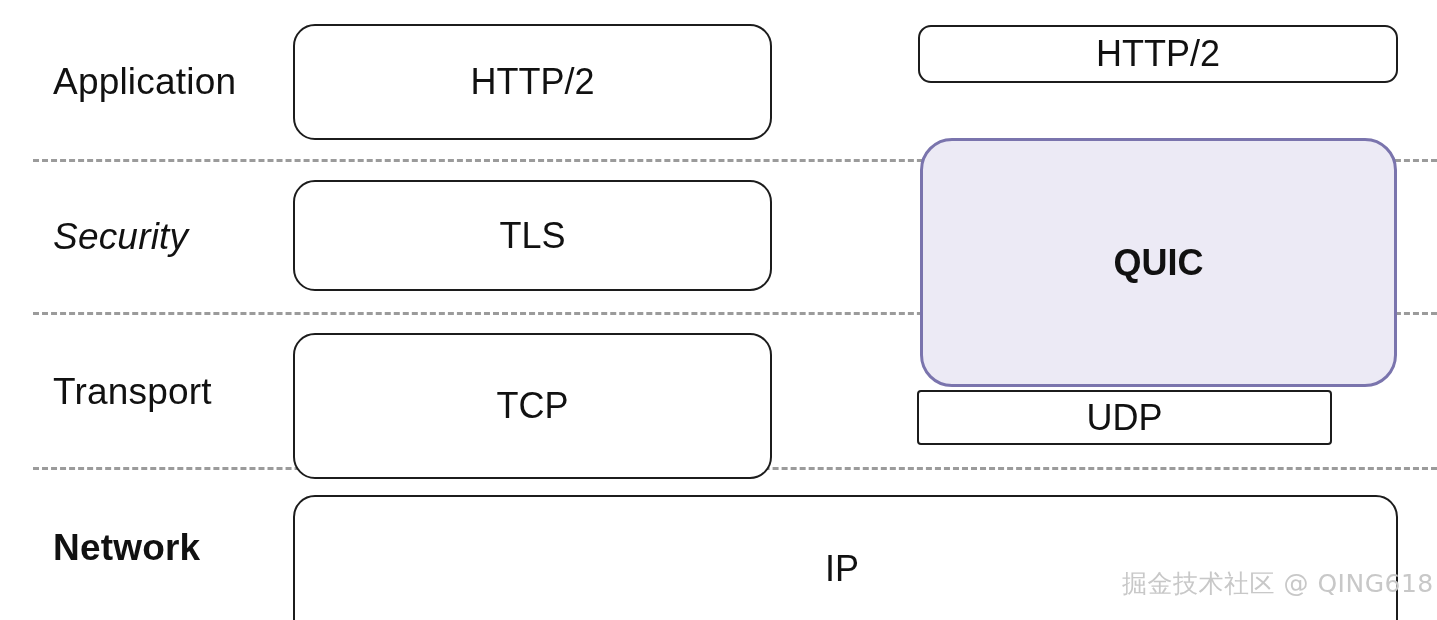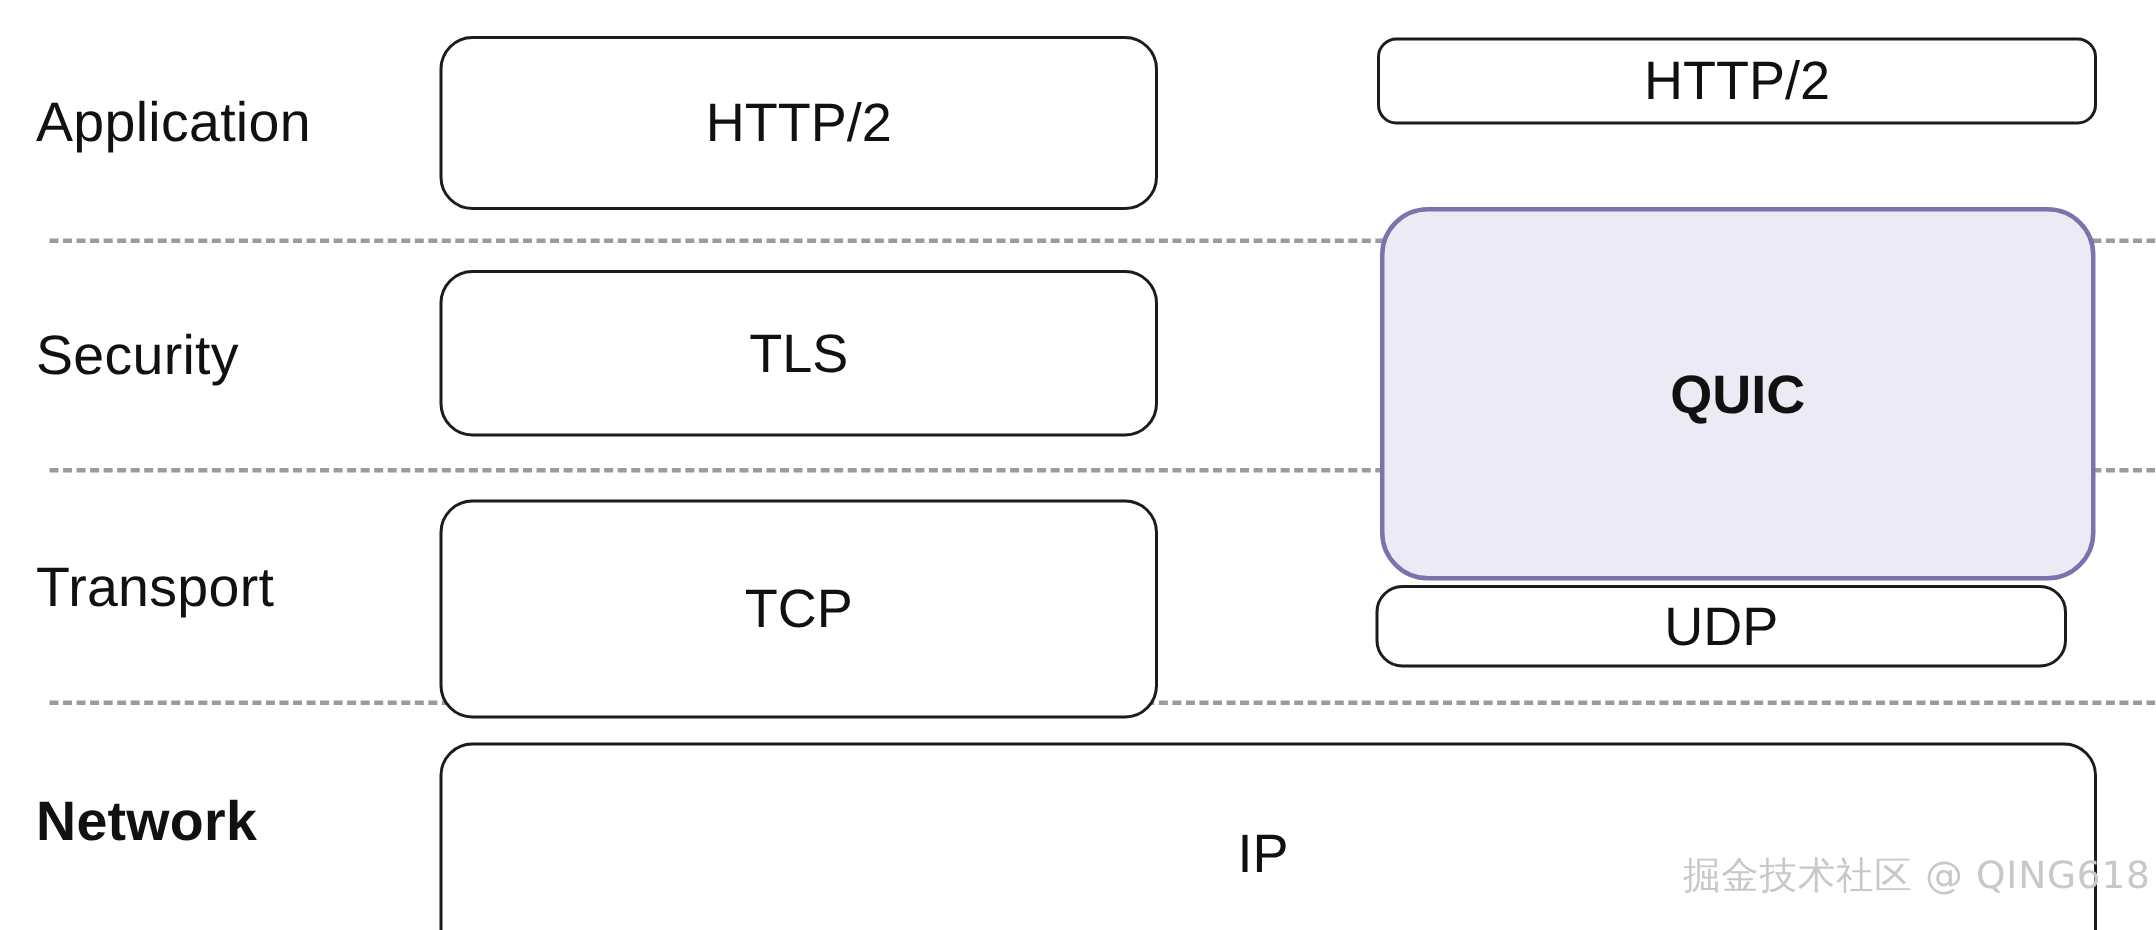--- a/index.html
+++ b/index.html
@@ -26,30 +26,30 @@
     left: 33px;
     right: 0;
   }
   .divider.d1 { top: 159px; }
   .divider.d2 { top: 312px; }
   .divider.d3 { top: 467px; }
 
   
   .layer-label {
     position: absolute;
-    left: 24px;
+    left: 53px;
     font-size: 37px;
     font-weight: 400;
     color: #111111;
     letter-spacing: 0.2px;
     white-space: nowrap;
     line-height: 1;
   }
   .layer-label.l-app  { top: 63px; }
-  .layer-label.l-sec  { top: 218px; }
+  .layer-label.l-sec  { top: 218px; font-style: italic; }
   .layer-label.l-tra  { top: 373px; }
   .layer-label.l-net  { top: 529px; font-weight: bold; }
 
   
   .box {
     position: absolute;
     box-sizing: border-box;
     display: flex;
     align-items: center;
     justify-content: center;
@@ -79,22 +79,22 @@
   }
 
   
   .box.http2-right {
     left: 918px;  top: 25px;
     width: 480px; height: 58px;
     border-radius: 13px;
   }
   .box.udp {
     left: 917px;  top: 390px;
-    width: 461px; height: 55px;
-    border-radius: 18px;
+    width: 415px; height: 55px;
+    border-radius: 4px;
   }
 
   
   .box.quic {
     left: 920px;  top: 108px;
     width: 477px; height: 249px;
     border: 3px solid #7a74ad;
     background: #eceaf5;
     border-radius: 32px;
     font-weight: 700;

